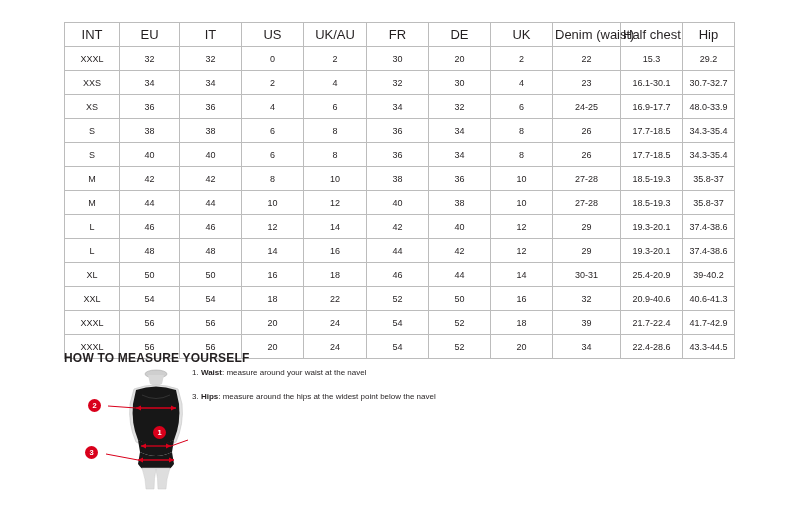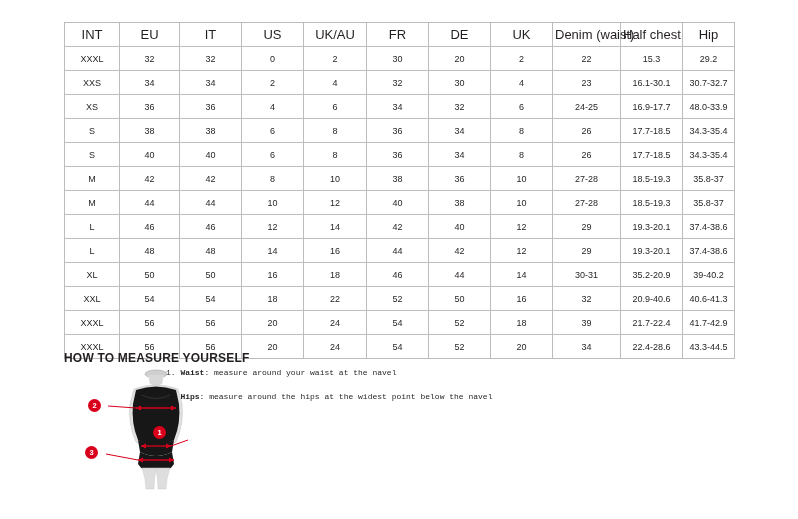--- a/index.html
+++ b/index.html
@@ -71,24 +71,23 @@
   }
   .figure {
     position: absolute;
     left: 96px;
     top: 368px;
     width: 120px;
     height: 122px;
   }
   .instructions {
     position: absolute;
-    left: 166px;
+    left: 192px;
     top: 367px;
     width: 420px;
-    font-family: Liberation Mono, monospace;
   }
   .instr-line {
     font-size: 8px;
     line-height: 12px;
     margin-bottom: 12px;
     color: #231f20;
   }
   .instr-line b { font-weight: bold; }
 
   .num-badge {
@@ -263,21 +262,21 @@
         <tr>
           <td>XL</td>
           <td>50</td>
           <td>50</td>
           <td>16</td>
           <td>18</td>
           <td>46</td>
           <td>44</td>
           <td>14</td>
           <td>30-31</td>
-          <td>35.2-20.9</td>
+          <td>25.4-20.9</td>
           <td>39-40.2</td>
         </tr>
         <tr>
           <td>XXL</td>
           <td>54</td>
           <td>54</td>
           <td>18</td>
           <td>22</td>
           <td>52</td>
           <td>50</td>

